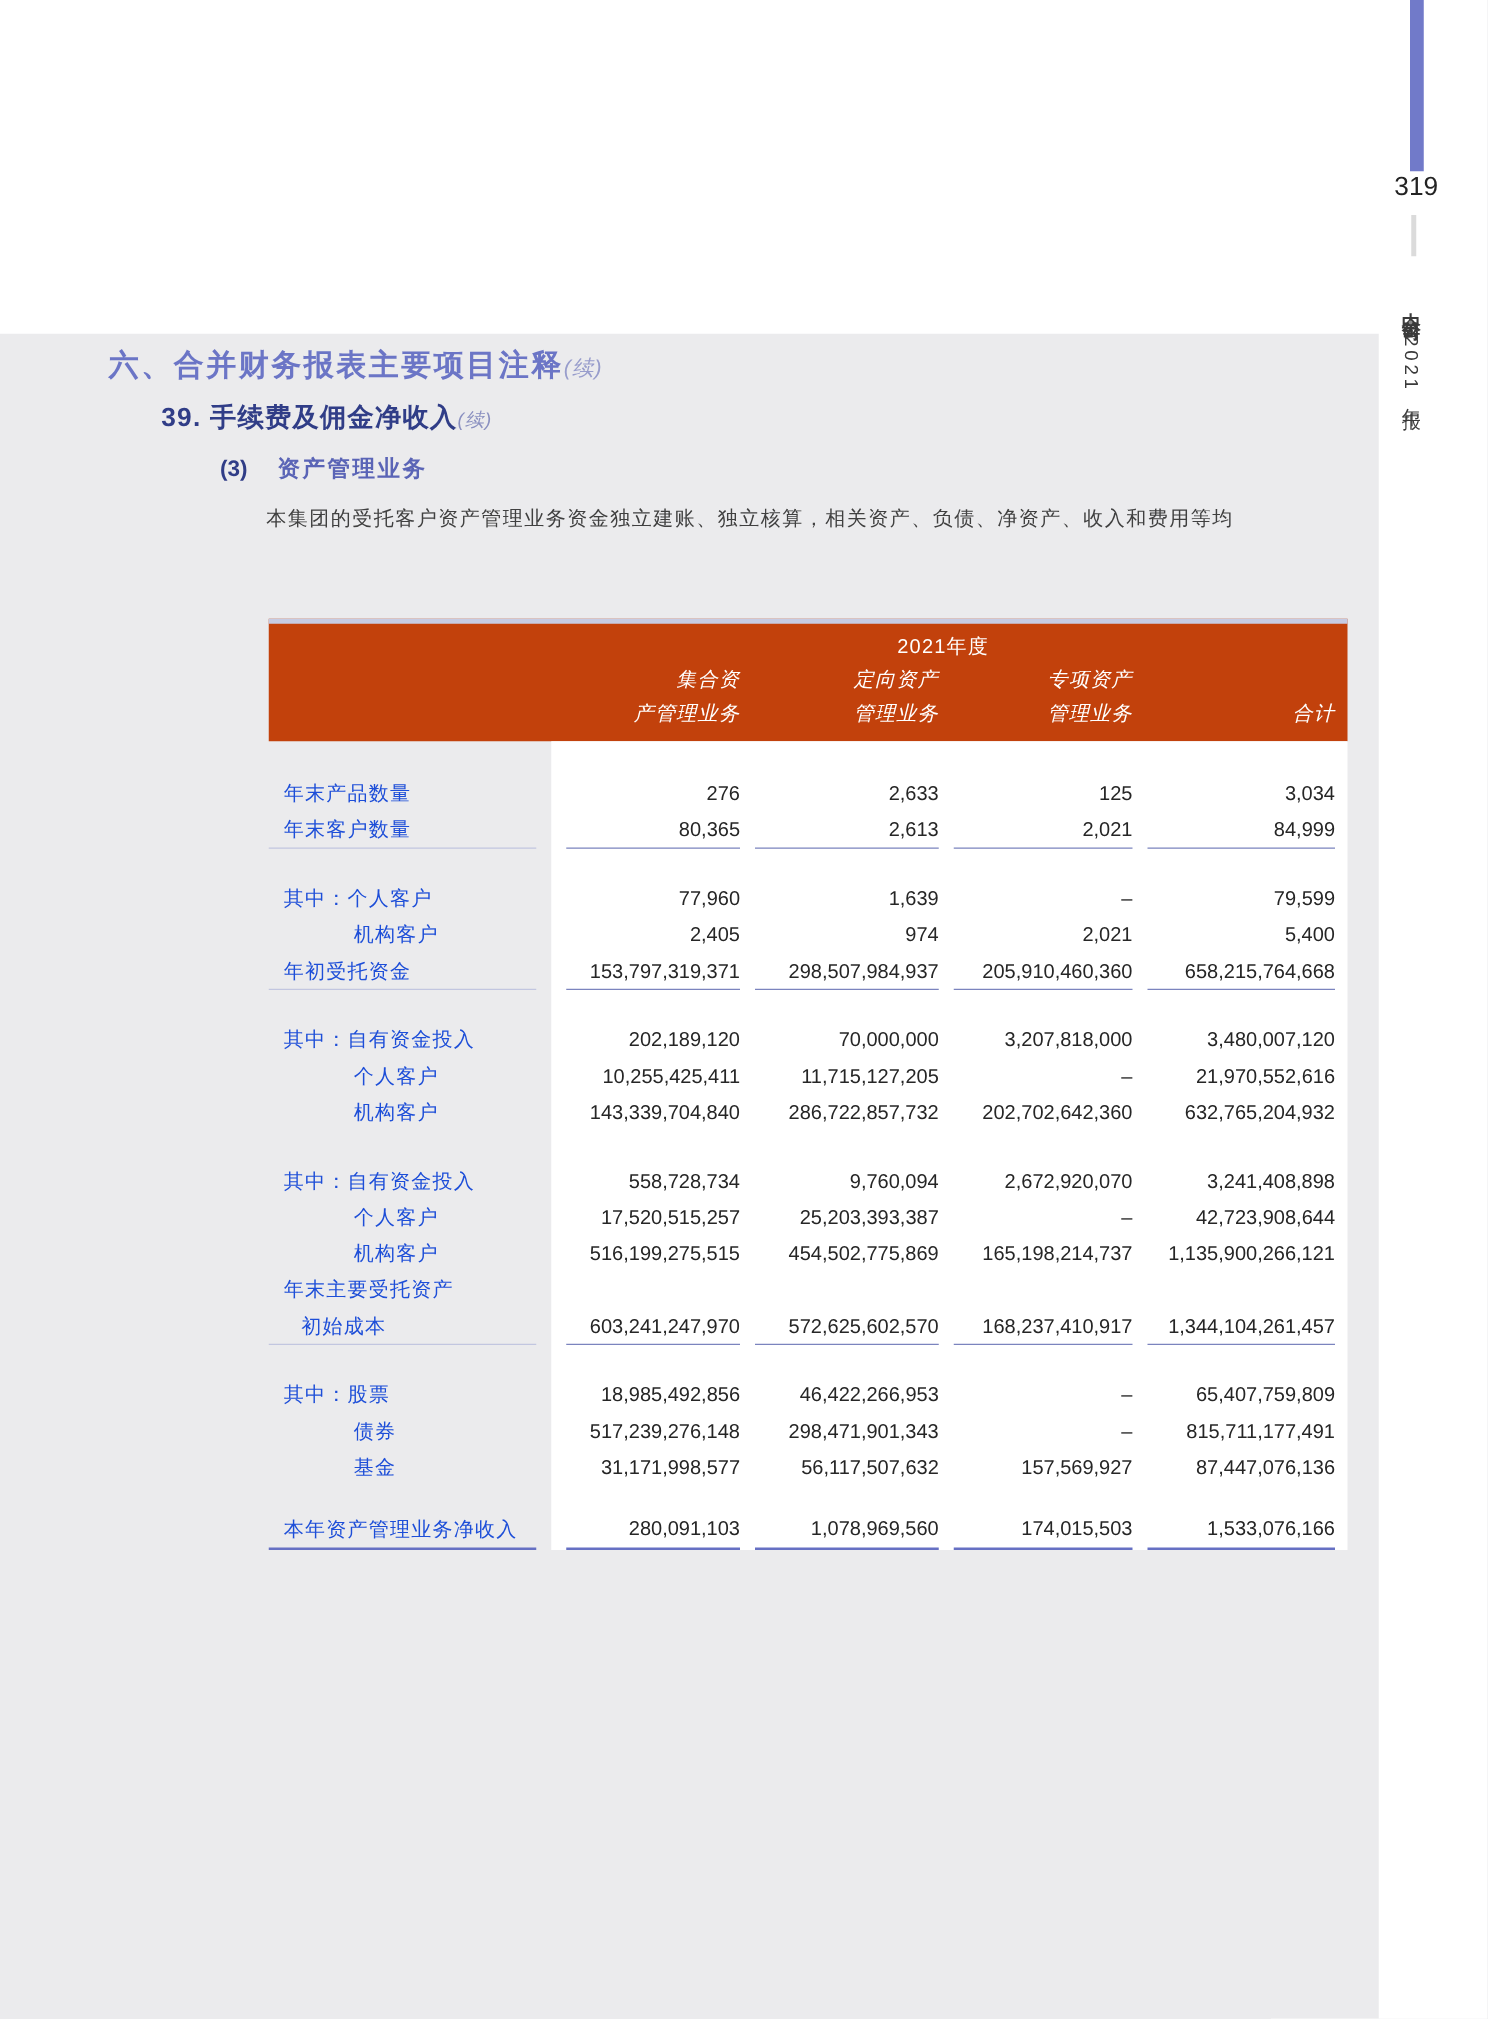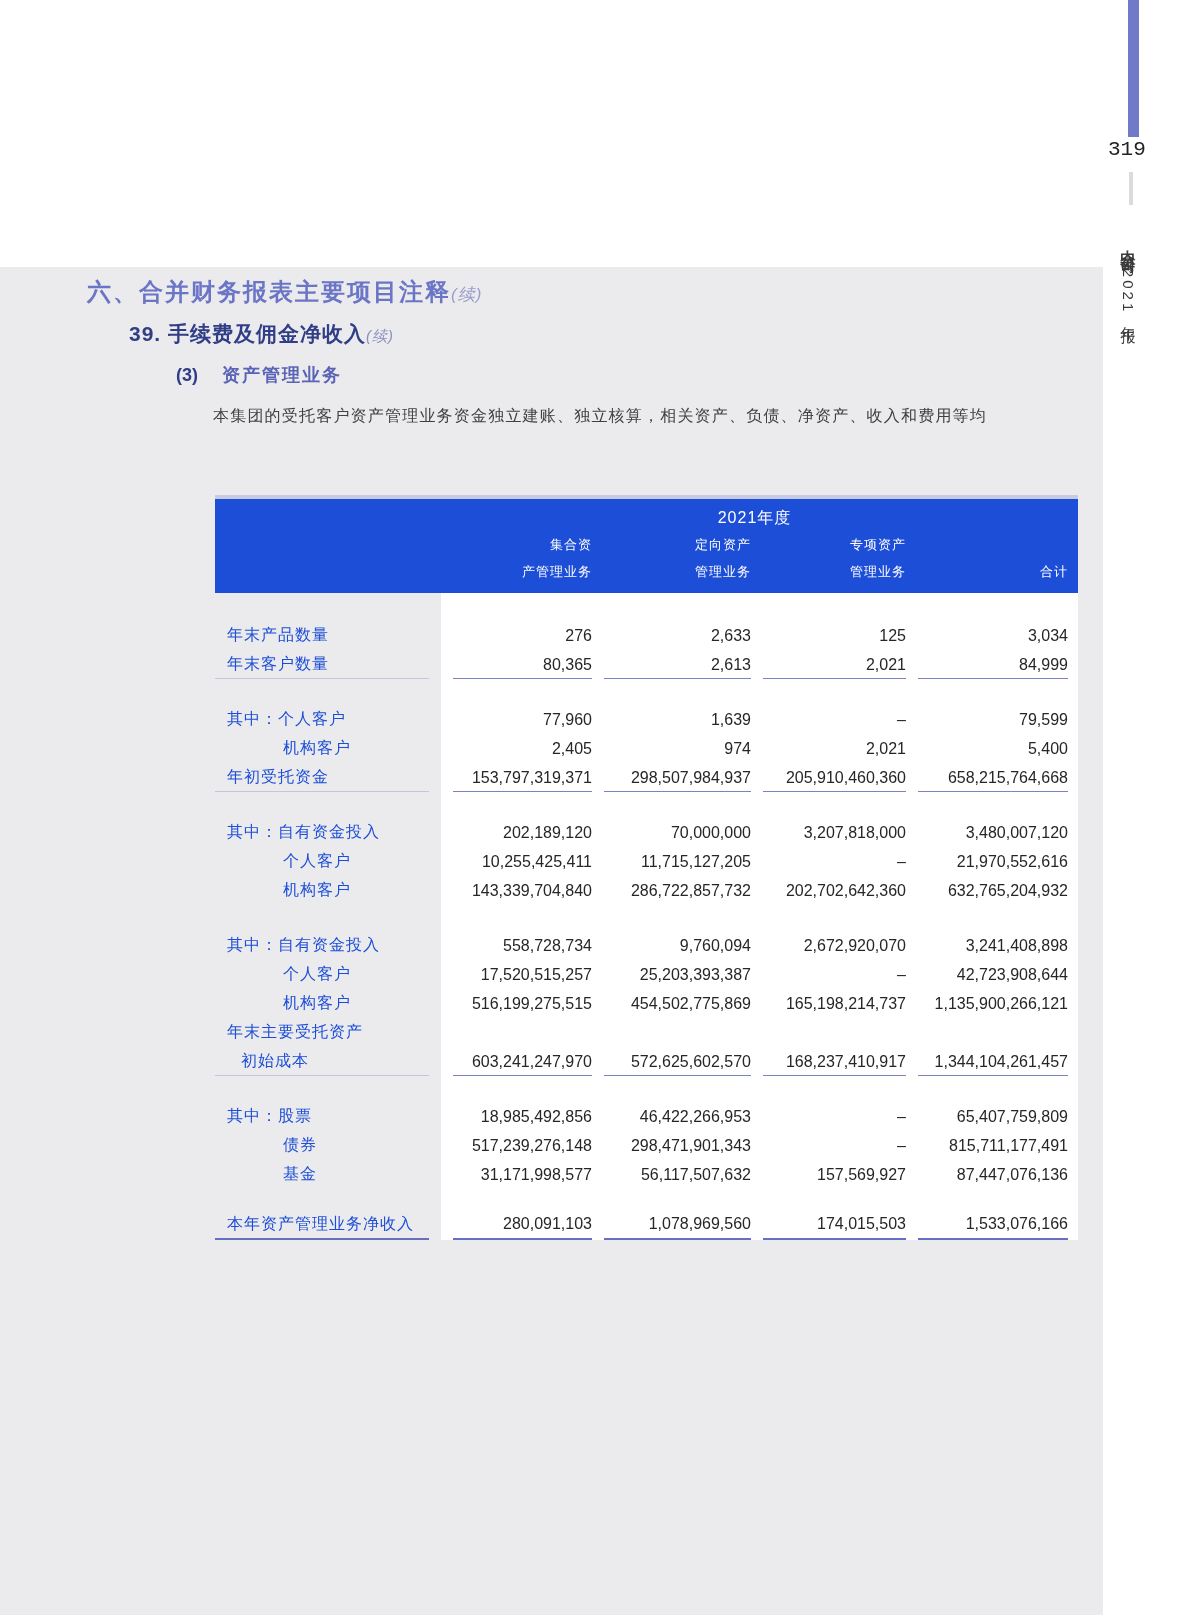--- a/index.html
+++ b/index.html
@@ -20,25 +20,25 @@
   .h2 .cont{font-size:15px;font-weight:normal;font-style:italic;color:#8A90C0;}
   .h3{position:absolute;left:176px;top:363px;font-size:18px;font-weight:bold;color:#303D87;}
   .h3 .h3-title{color:#5A64B6;margin-left:24px;letter-spacing:2px;}
   .para{
     position:absolute;left:213px;top:399px;width:850px;
     font-size:16px;color:#404040;line-height:34px;letter-spacing:1.2px;
   }
   
   .fin-table{position:absolute;left:215px;top:495px;width:863px;}
   .thead{
-    background:#1d4ed8;border-top:4px solid #C7CBE3;
+    background:#c2410c;border-top:4px solid #C7CBE3;
     padding:6px 0 8px 0;color:#ffffff;
   }
   .year-row{margin-left:226px;width:627px;text-align:center;font-size:16px;height:26px;line-height:26px;letter-spacing:1px;}
-  .hgrid{display:grid;grid-template-columns:226px 151px 159px 155px 162px 10px;height:27px;line-height:27px;font-size:13px;}
+  .hgrid{display:grid;grid-template-columns:226px 151px 159px 155px 162px 10px;height:27px;line-height:27px;font-size:16px;font-style:italic;}
   .hgrid .hc{text-align:right;letter-spacing:1px;}
   .tbody{position:relative;padding-top:28px;}
   .tbody .white-bg{position:absolute;left:226px;right:0;top:0;bottom:0;background:#ffffff;}
   .trow{
     position:relative;display:grid;grid-template-columns:226px 151px 159px 155px 162px 10px;
     height:29px;align-items:center;font-size:16px;
   }
   .trow.gap{margin-top:26px;}
   .trow.gap-lg{margin-top:19px;}
   .trow.last{height:32px;}
@@ -52,22 +52,22 @@
   }
   .b-thin .lbl::after{content:"";position:absolute;bottom:0;left:0;right:12px;height:1px;background:#C2C6E0;}
   .b-thick .cell-b::after{height:3px;background:#5F6ABF;}
   .b-thick .lbl::after{content:"";position:absolute;bottom:0;left:0;right:12px;height:3px;background:#5F6ABF;}
   .b-final .cell-b::after{height:2px;background:#6670C3;}
   .b-final .lbl::after{content:"";position:absolute;bottom:0;left:0;right:12px;height:2px;background:#6670C3;}
   .filler{position:relative;height:100%;}
   
   .side-bar-rect{position:absolute;left:1128px;top:0;width:11px;height:137px;background:#717AC9;}
   .page-number{
-    position:absolute;left:1108px;top:138px;width:50px;
-    font-family:Liberation Mono, monospace;font-size:21px;color:#232323;
+    position:absolute;left:1108px;top:138px;width:50px;text-align:center;
+    font-family:Liberation Sans, sans-serif;font-size:21px;color:#232323;
   }
   .page-tick{position:absolute;left:1129px;top:172px;width:4px;height:33px;background:#DBDBDB;}
   .side-vertical{
     position:absolute;left:1118px;top:238px;height:200px;
     writing-mode:vertical-rl;text-orientation:mixed;
     font-size:15px;color:#3A3A3A;letter-spacing:3px;
   }
   .side-vertical .brand{font-weight:bold;}
   .side-vertical .dot{color:#8A8A8A;font-size:11px;margin:6px 0;}
 </style>

